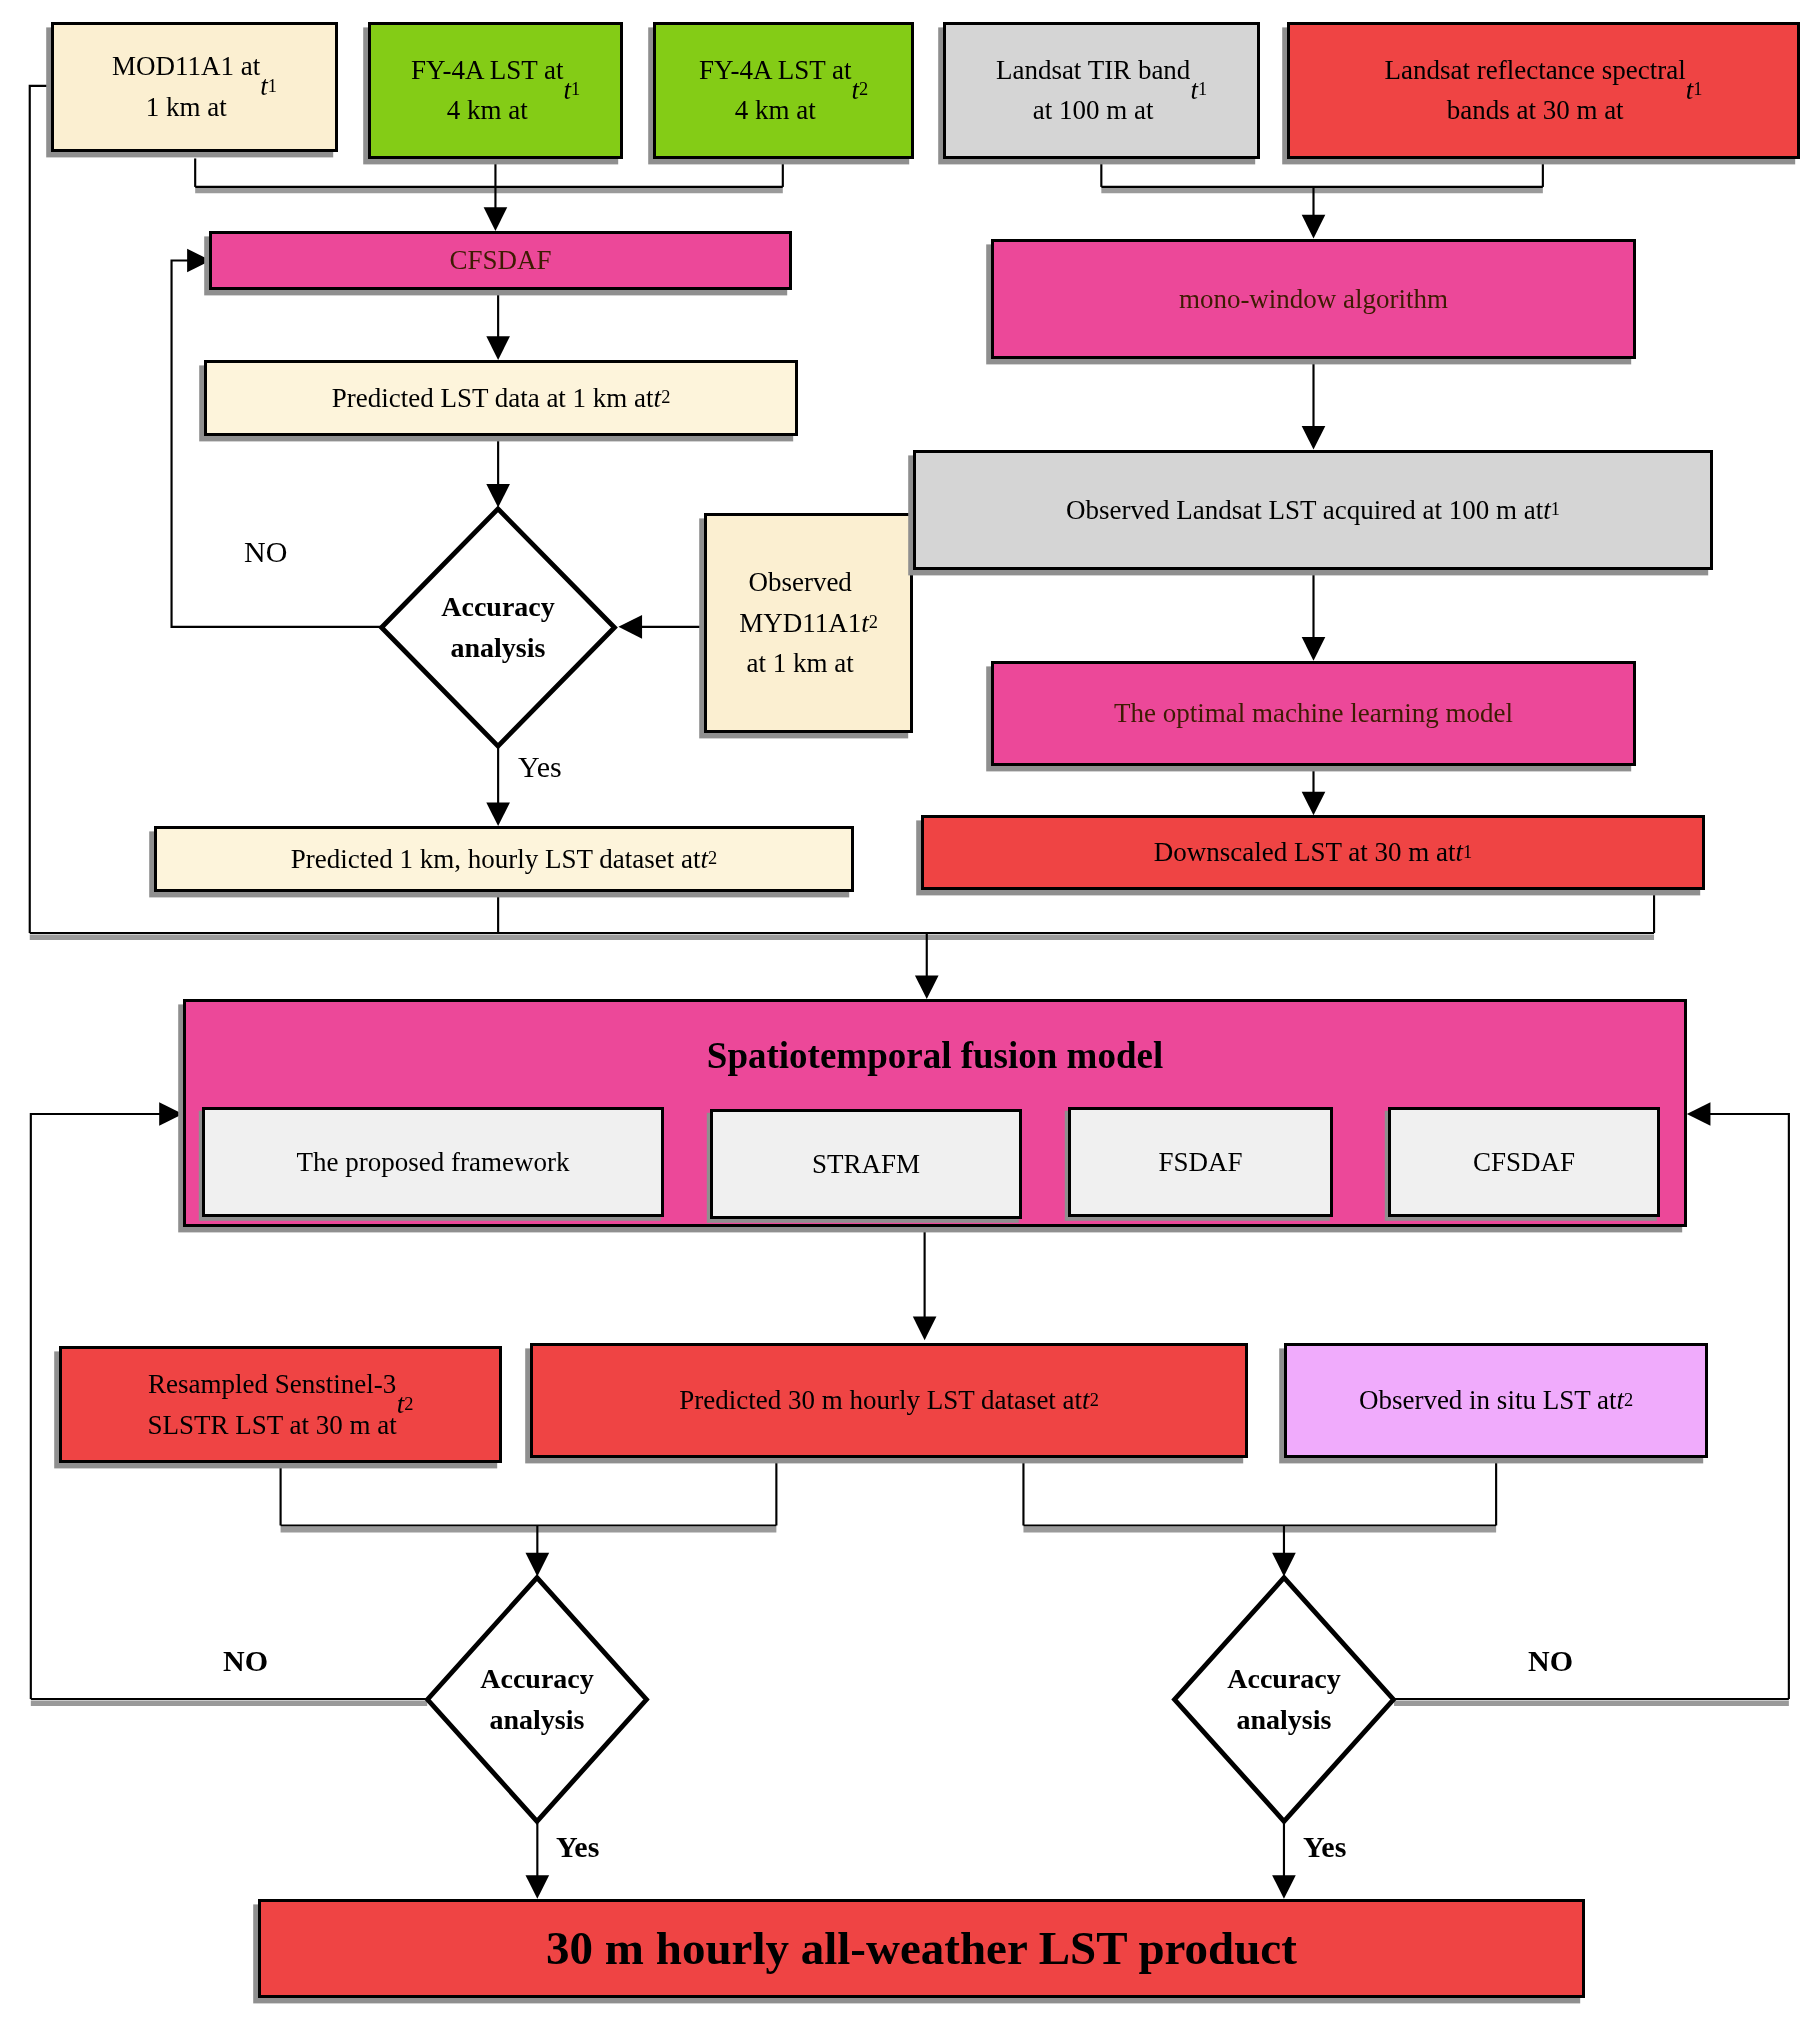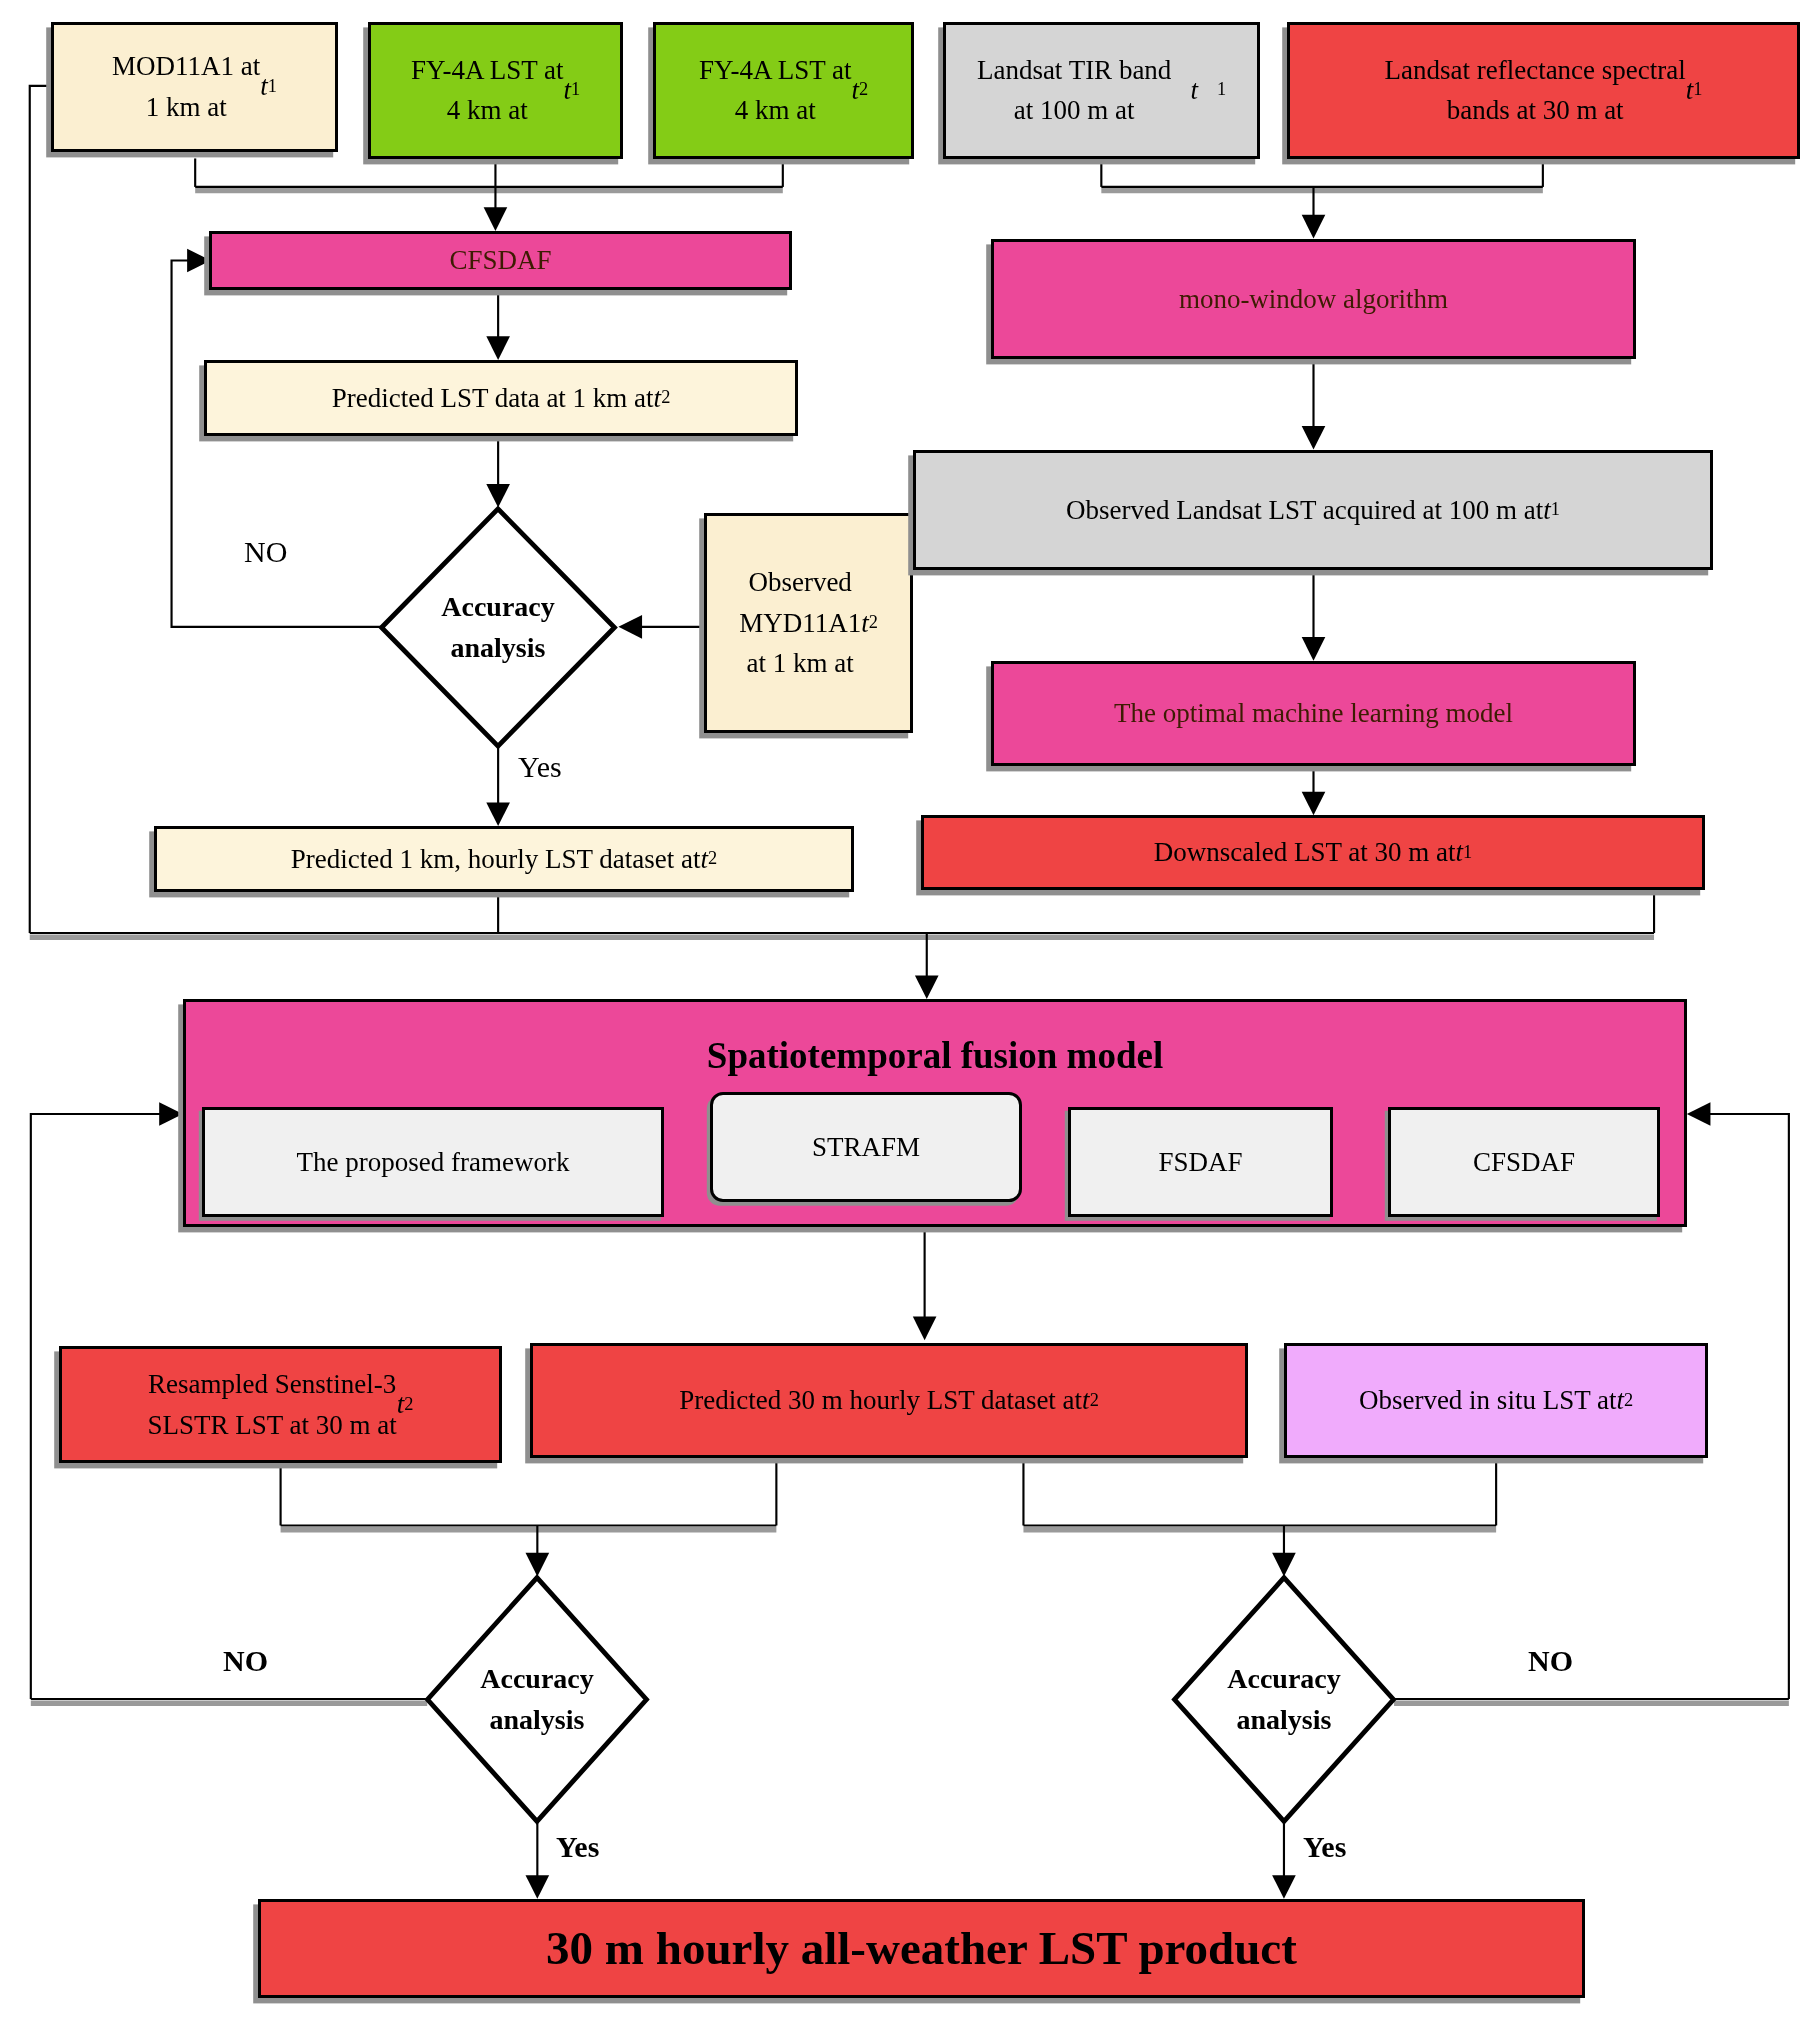--- a/index.html
+++ b/index.html
@@ -120,21 +120,21 @@
       <path d="M3184 2052 L3184 2096 L3140 2074 Z"></path>
     </g>
   </svg>
 
   <div class="node cream" style="left:51px;top:21.5px;width:287px;height:130px;">MOD11A1 at
 1 km at <i>t</i><sub>1</sub></div>
   <div class="node green" style="left:368px;top:21.5px;width:255px;height:137px;">FY-4A LST at
 4 km at <i>t</i><sub>1</sub></div>
   <div class="node green" style="left:653px;top:21.5px;width:261px;height:137px;">FY-4A LST at
 4 km at <i>t</i><sub>2</sub></div>
-  <div class="node gray" style="left:943px;top:21.5px;width:317px;height:137px;gap:19px;">Landsat TIR band
+  <div class="node gray" style="left:943px;top:21.5px;width:317px;height:137px;">Landsat TIR band
 at 100 m at <i>t</i><sub>1</sub></div>
   <div class="node blue" style="left:1287px;top:21.5px;width:513px;height:137px;">Landsat reflectance spectral
 bands at 30 m at <i>t</i><sub>1</sub></div>
 
   <div class="node orange" style="left:209px;top:231px;width:583px;height:59px;">CFSDAF</div>
   <div class="node cream2" style="left:204px;top:360px;width:594px;height:76px;">Predicted LST data at 1 km at <i>t</i><sub>2</sub></div>
 
   <div class="diamond" style="left:381px;top:508px;width:234px;height:239px;">
     <svg width="234" height="239" viewBox="0 0 436 444">
       <polygon points="218,1 435,222 218,443 1,222" fill="#ffffff" stroke="#000" stroke-width="9"></polygon>
@@ -149,21 +149,21 @@
   <div class="node cream2" style="left:154px;top:826px;width:700px;height:66px;">Predicted 1 km, hourly LST dataset at <i>t</i><sub>2</sub></div>
 
   <div class="node orange" style="left:991px;top:239px;width:645px;height:120px;">mono-window algorithm</div>
   <div class="node gray" style="left:913px;top:450px;width:800px;height:120px;">Observed Landsat LST acquired at 100 m at <i>t</i><sub>1</sub></div>
   <div class="node orange" style="left:991px;top:661px;width:645px;height:105px;">The optimal machine learning model</div>
   <div class="node blue" style="left:921px;top:815px;width:784px;height:75px;">Downscaled LST at 30 m at <i>t</i><sub>1</sub></div>
 
   <div class="node orange fusion" style="left:183px;top:999px;width:1504px;height:228px;">
     <div class="fusion-title">Spatiotemporal fusion model</div>
     <div class="node inner" style="left:16px;top:105px;width:462px;height:110px;">The proposed framework</div>
-    <div class="node inner" style="left:524px;top:90px;width:312px;height:110px;border-radius:13px;">STRAFM</div>
+    <div class="node inner" style="left:524px;top:107px;width:312px;height:110px;">STRAFM</div>
     <div class="node inner" style="left:882px;top:105px;width:265px;height:110px;">FSDAF</div>
     <div class="node inner" style="left:1202px;top:105px;width:272px;height:110px;">CFSDAF</div>
   </div>
 
   <div class="node blue" style="left:59px;top:1346px;width:443px;height:117px;">Resampled Senstinel-3
 SLSTR LST at 30 m at <i>t</i><sub>2</sub></div>
   <div class="node blue" style="left:530px;top:1343px;width:718px;height:115px;">Predicted 30 m hourly LST dataset at <i>t</i><sub>2</sub></div>
   <div class="node purple" style="left:1284px;top:1343px;width:424px;height:115px;">Observed in situ LST at <i>t</i><sub>2</sub></div>
 
   <div class="diamond" style="left:427px;top:1577px;width:220px;height:245px;">

